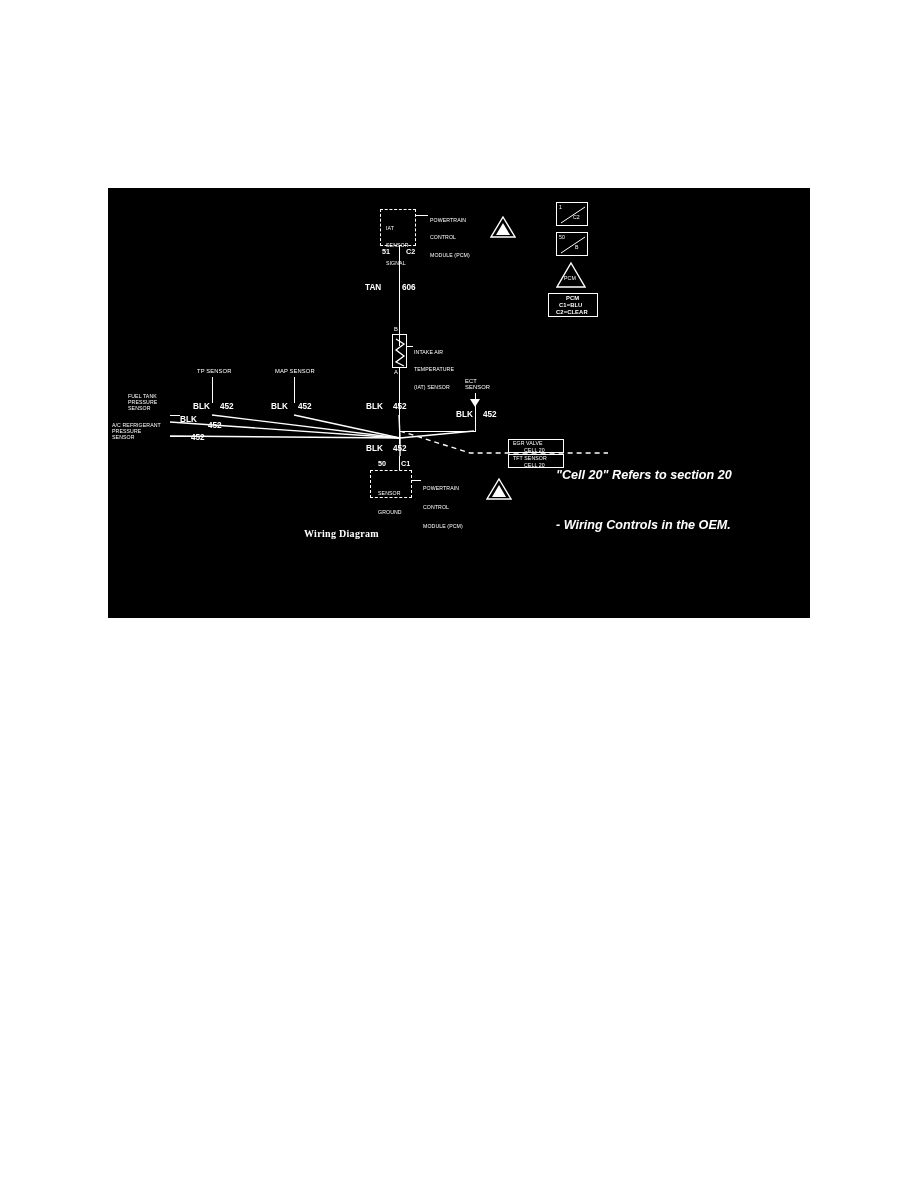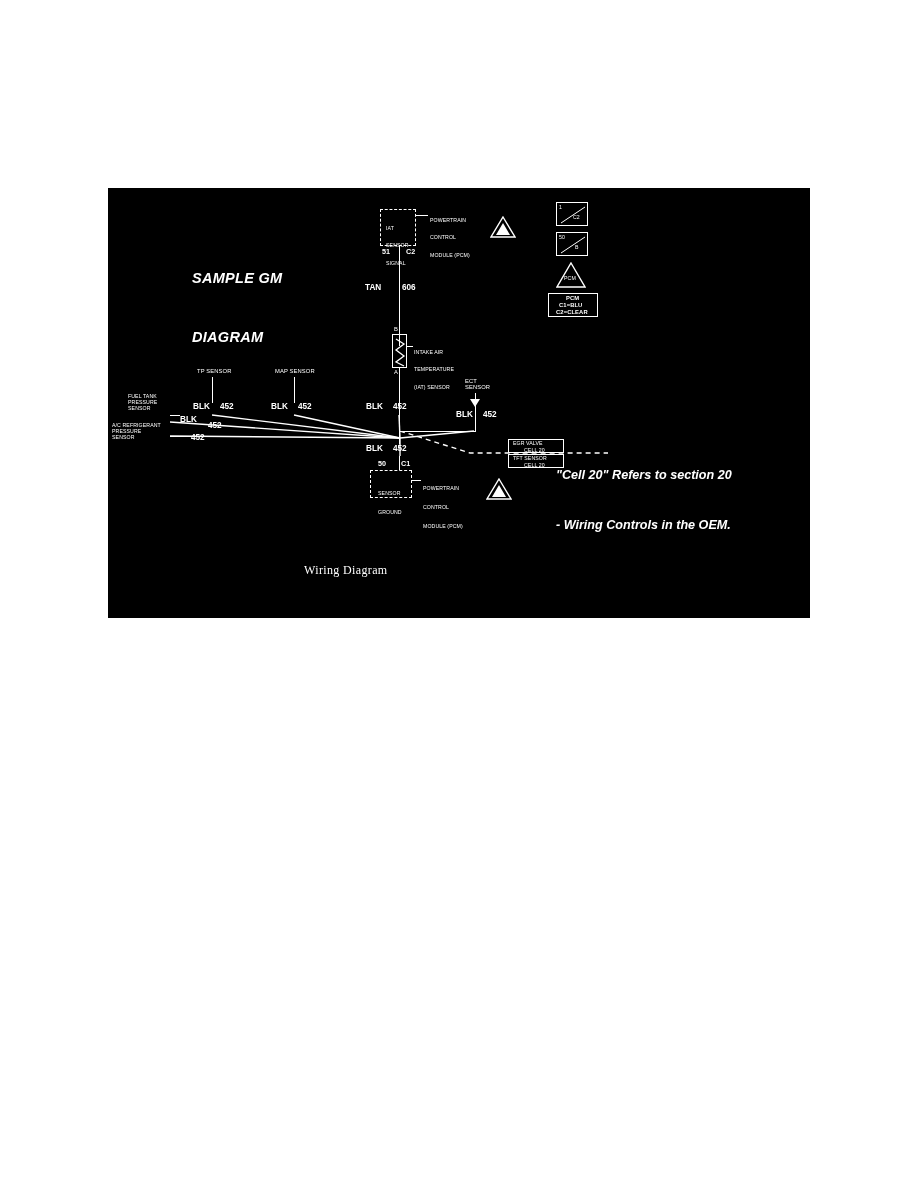--- a/index.html
+++ b/index.html
@@ -45,25 +45,24 @@
     line-height: 1.35;
     letter-spacing: .02em;
   }
   .note-it {
     font-size: 12.6px;
     font-weight: bold;
     font-style: italic;
     line-height: 1.34;
   }
   .wiring-cap {
-    font-size: 12px;
-    font-weight: normal;
+    font-size: 10px;
+    font-weight: bold;
     font-family: "Liberation Serif", serif;
     letter-spacing: .03em;
-    margin-top: 36px;
   }
   .line { position: absolute; background: #ffffff; }
   .hline { height: 1.4px; }
   .vline { width: 1.4px; }
   .dashbox {
     position: absolute;
     border: 1.3px dashed #ffffff;
     box-sizing: border-box;
   }
   .solidbox {
@@ -78,24 +77,20 @@
   }
   .tri { position: absolute; }
 </style>
 </head>
 <body>
 
 <div id="page">
 
   <div id="diagram-panel">
 
-    <div class="abs txt sample-title" style="left:84px; top:42px;">
-      <div>SAMPLE GM</div>
-      <div>DIAGRAM</div>
-    </div>
 
     <div class="dashbox" style="left:272px; top:21px; width:36px; height:37px;"></div>
     <div class="abs txt tiny" style="left:278px; top:26px;">
       <div>IAT</div>
       <div>SENSOR</div>
       <div>SIGNAL</div>
     </div>
     <div class="line hline" style="left:308px; top:27px; width:12px;"></div>
     <div class="abs txt tiny" style="left:322px; top:18px;">
       <div>POWERTRAIN</div>

